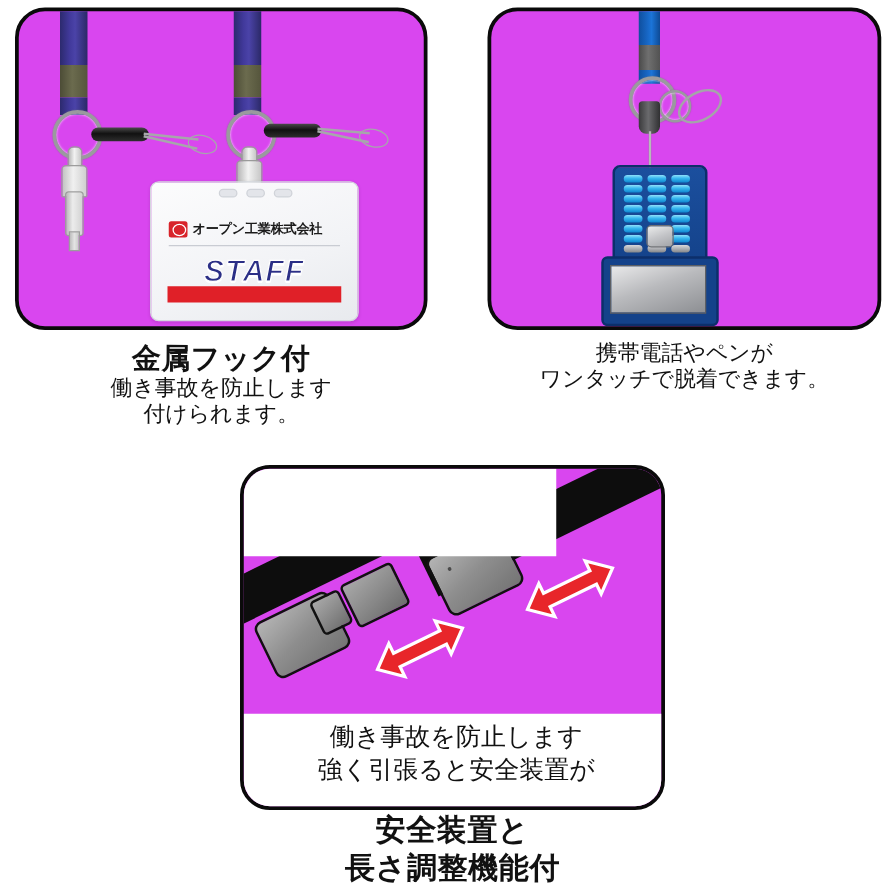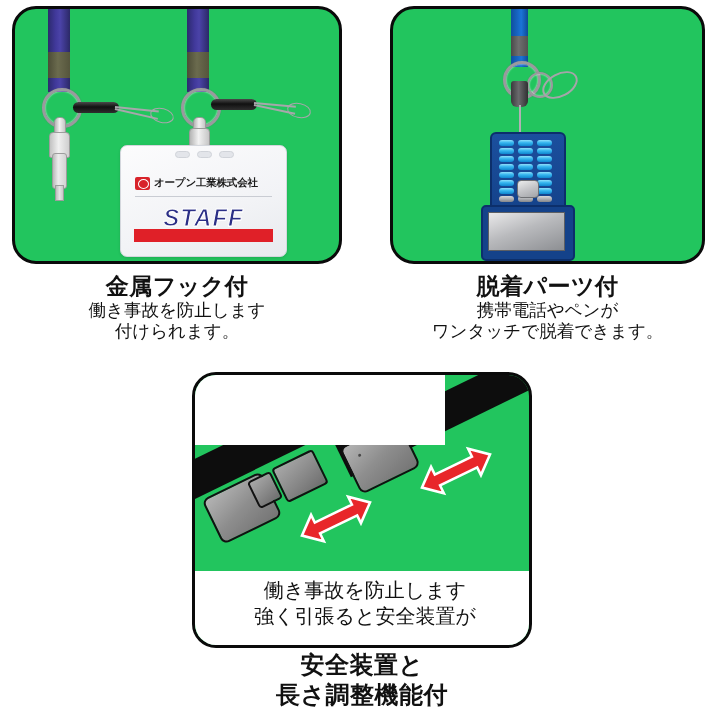--- a/index.html
+++ b/index.html
@@ -13,21 +13,21 @@
     position: relative;
     font-family: "Liberation Sans", "DejaVu Sans", sans-serif;
     overflow: hidden;
   }
 
   .panel {
     position: absolute;
     box-sizing: border-box;
     border: 3px solid #0a0a0a;
     border-radius: 24px;
-    background: #22c55e;
+    background: #d946ef;
     overflow: hidden;
   }
 
   
   #panel-hook   { left: 12px;  top: 6px;   width: 330px; height: 258px; }
   #panel-detach { left: 390px; top: 6px;   width: 315px; height: 258px; }
   #panel-safety { left: 192px; top: 372px; width: 340px; height: 276px; }
 
   
   .caption {
@@ -382,21 +382,20 @@
     </div>
     <div class="center-btn" style="left:25px; top:46px; width:20px; height:16px;"></div>
   </div>
 
   <div class="phone-screen-housing" style="left:88px; top:196px; width:90px; height:52px;">
     <div class="phone-screen" style="left:5px; top:5px; width:75px; height:37px;"></div>
   </div>
 </div>
 
 <div class="caption" id="caption-detach">
-  <div class="headline">脱着パーツ付</div>
   <div class="sub">携帯電話やペンが</div>
   <div class="sub">ワンタッチで脱着できます。</div>
 </div>
 
 <div class="panel" id="panel-safety">
 
   <div class="black-belt" style="left:-70px; top:120px; width:300px; height:36px; transform:rotate(-26deg); transform-origin:left center;"></div>
   <div class="black-belt" style="left:148px; top:68px; width:250px; height:36px; transform:rotate(-26deg); transform-origin:left center;"></div>
 
   <div class="buckle" style="left:14px; top:108px; width:62px; height:46px; transform:rotate(-26deg);"></div>

